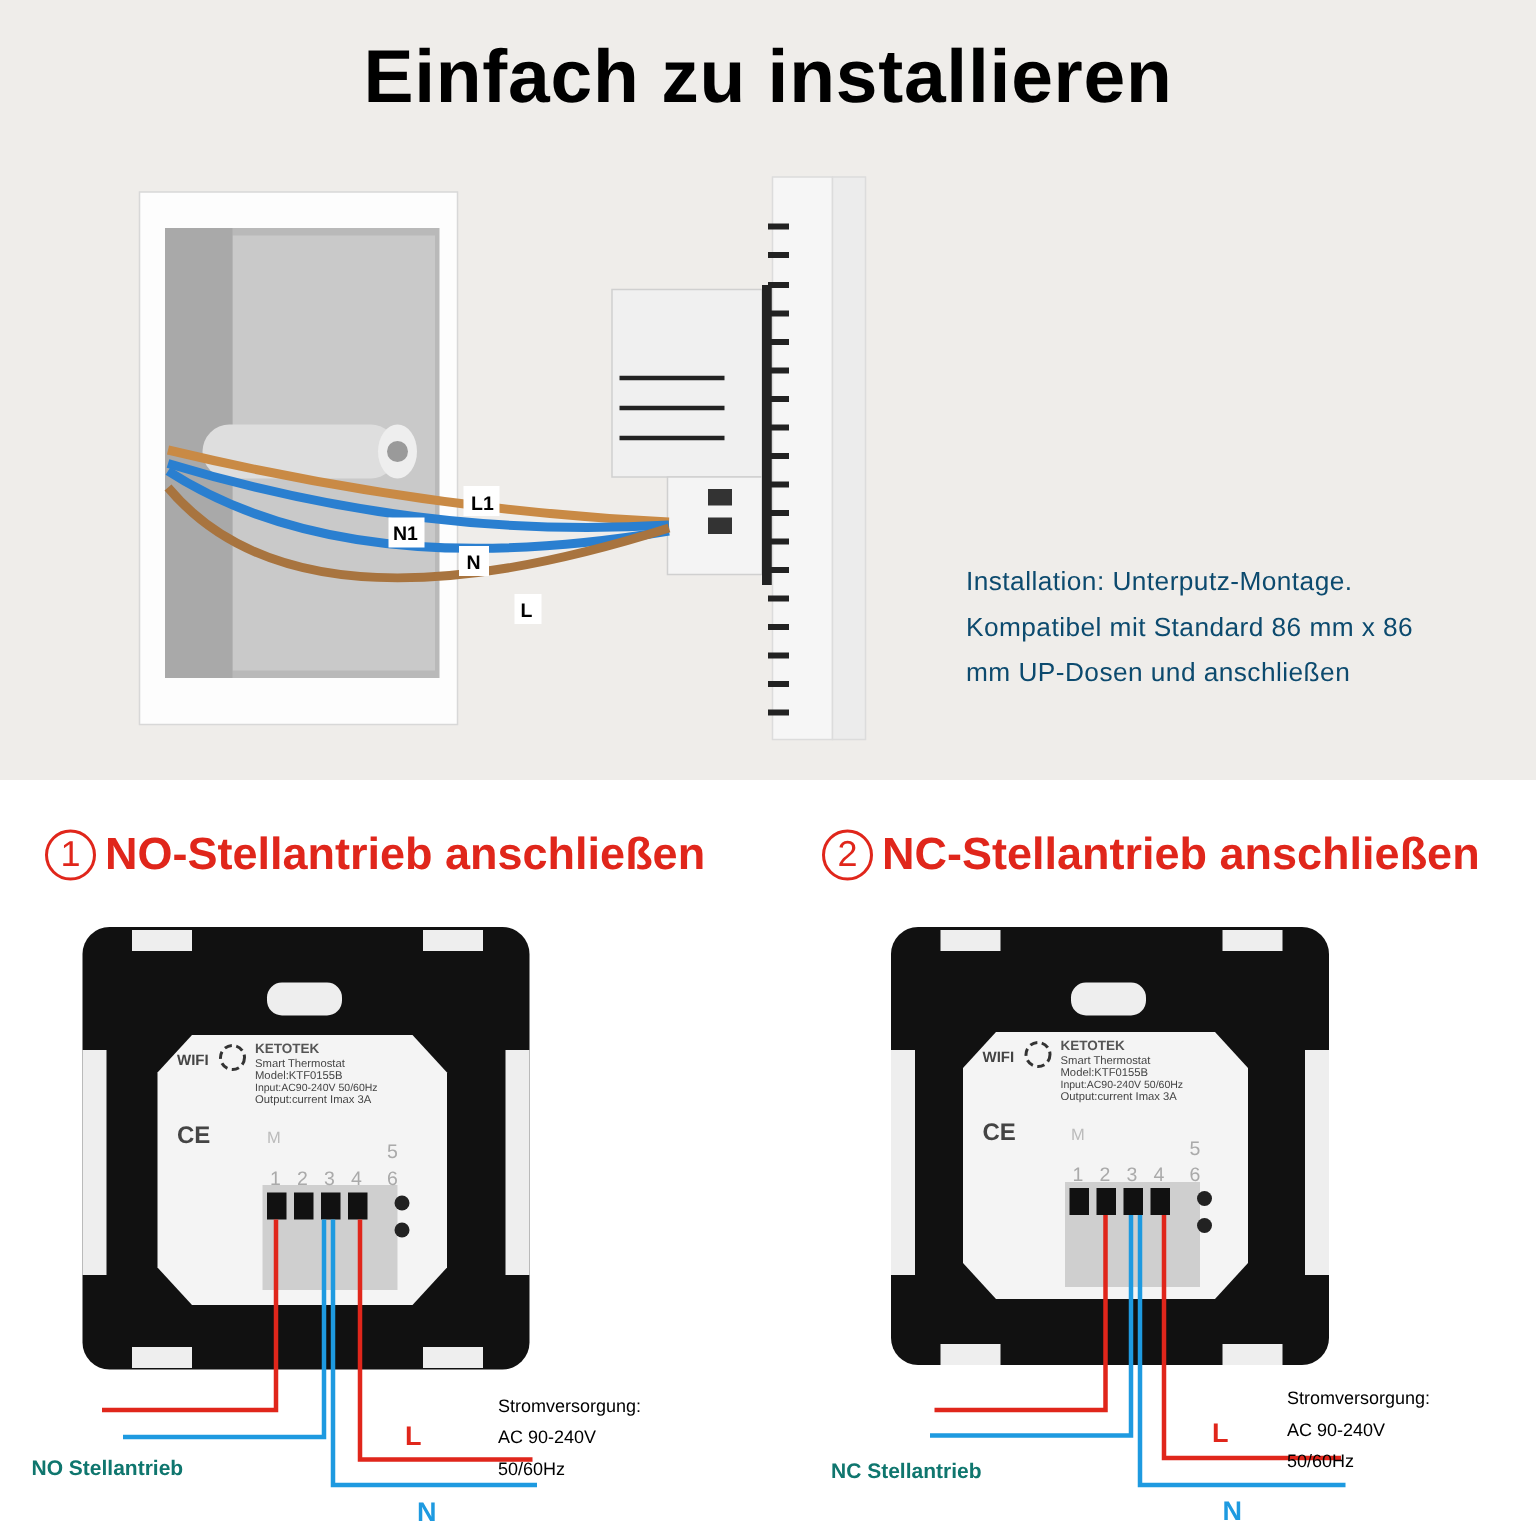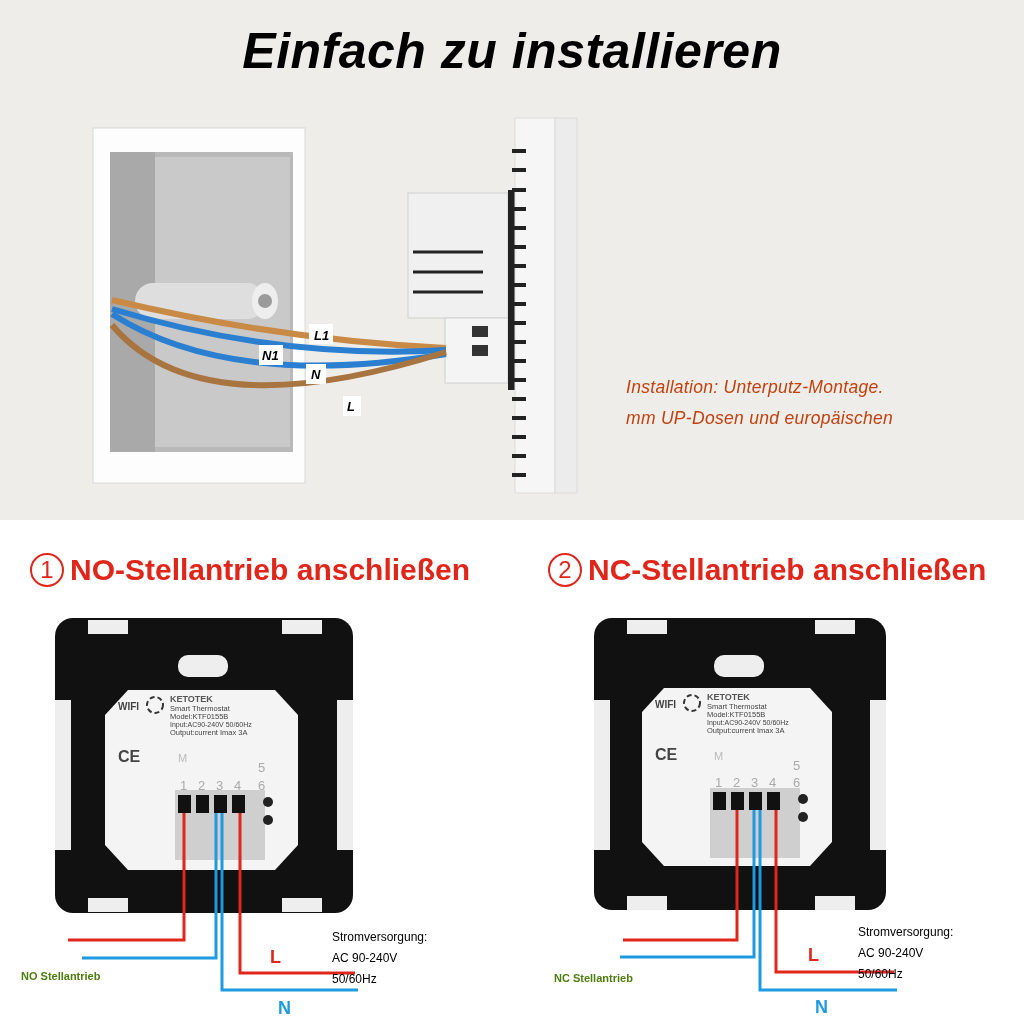--- a/index.html
+++ b/index.html
@@ -1,25 +1,25 @@
 <!DOCTYPE html>
 <html><head>
 <meta charset="utf-8">
 <style>
   html,body{margin:0;padding:0;}
   body{width:1024px;height:1024px;position:relative;overflow:hidden;background:#ffffff;font-family:"Liberation Sans",sans-serif;}
-  .top{position:absolute;left:0;top:0;width:1024px;height:520px;background:#efedea;font-style:italic;}
+  .top{position:absolute;left:0;top:0;width:1024px;height:520px;background:#efedea;}
   .title{position:absolute;left:0;top:22px;width:1024px;text-align:center;font-weight:bold;font-size:50px;color:#000;letter-spacing:0.5px;}
-  .desc{position:absolute;left:626px;top:372px;width:370px;font-size:17.5px;line-height:30.5px;color:#c2410c;letter-spacing:0.3px;}
+  .desc{position:absolute;left:644px;top:372px;width:370px;font-size:17.5px;line-height:30.5px;color:#0c4a6e;letter-spacing:0.3px;}
   .desc div{white-space:nowrap;}
   .heading{position:absolute;top:553px;font-weight:bold;font-size:30px;color:#e0261b;white-space:nowrap;display:flex;align-items:center;}
   .circnum{display:inline-block;width:30px;height:30px;border:2px solid #e0261b;border-radius:50%;font-weight:normal;font-size:24px;line-height:30px;text-align:center;margin-right:6px;}
   .panel{position:absolute;}
   .lbl{position:absolute;font-size:12px;color:#000;text-align:left;line-height:21px;}
-  .actuator{position:absolute;font-weight:bold;font-size:11px;color:#4d7c0f;}
+  .actuator{position:absolute;font-weight:bold;font-size:14px;color:#0f766e;}
   .wl{position:absolute;font-weight:bold;font-size:18px;}
   .red{color:#e0261b;}
   .blue{color:#1e9ae0;}
 </style>
 </head>
 <body>
 
 <div class="top">
   <div class="title">Einfach zu installieren</div>
 
@@ -76,21 +76,22 @@
     <rect x="259" y="345" width="24" height="20" fill="#fff"></rect>
     <text x="262" y="360" font-family="Liberation Sans, sans-serif" font-weight="bold" font-size="13">N1</text>
     <rect x="306" y="364" width="20" height="20" fill="#fff"></rect>
     <text x="311" y="379" font-family="Liberation Sans, sans-serif" font-weight="bold" font-size="13">N</text>
     <rect x="343" y="396" width="18" height="20" fill="#fff"></rect>
     <text x="347" y="411" font-family="Liberation Sans, sans-serif" font-weight="bold" font-size="13">L</text>
   </svg>
 
   <div class="desc">
     <div>Installation: Unterputz-Montage.</div>
-    <div>mm UP-Dosen und europäischen</div>
+    <div>Kompatibel mit Standard 86 mm x 86</div>
+    <div>mm UP-Dosen und anschließen</div>
   </div>
 </div>
 
 <div class="heading" style="left:30px;">
   <span class="circnum">1</span>
   <span>NO-Stellantrieb anschließen</span>
 </div>
 <div class="heading" style="left:548px;">
   <span class="circnum">2</span>
   <span>NC-Stellantrieb anschließen</span>

